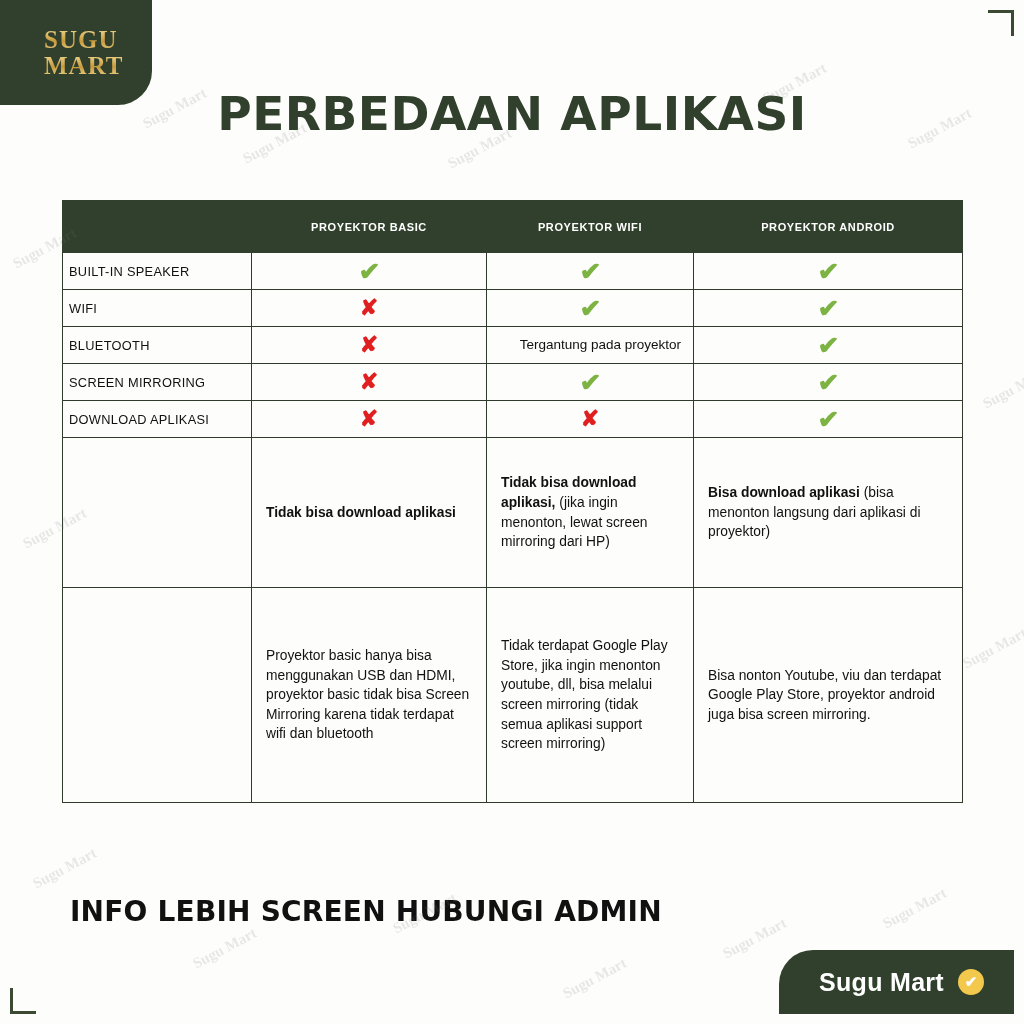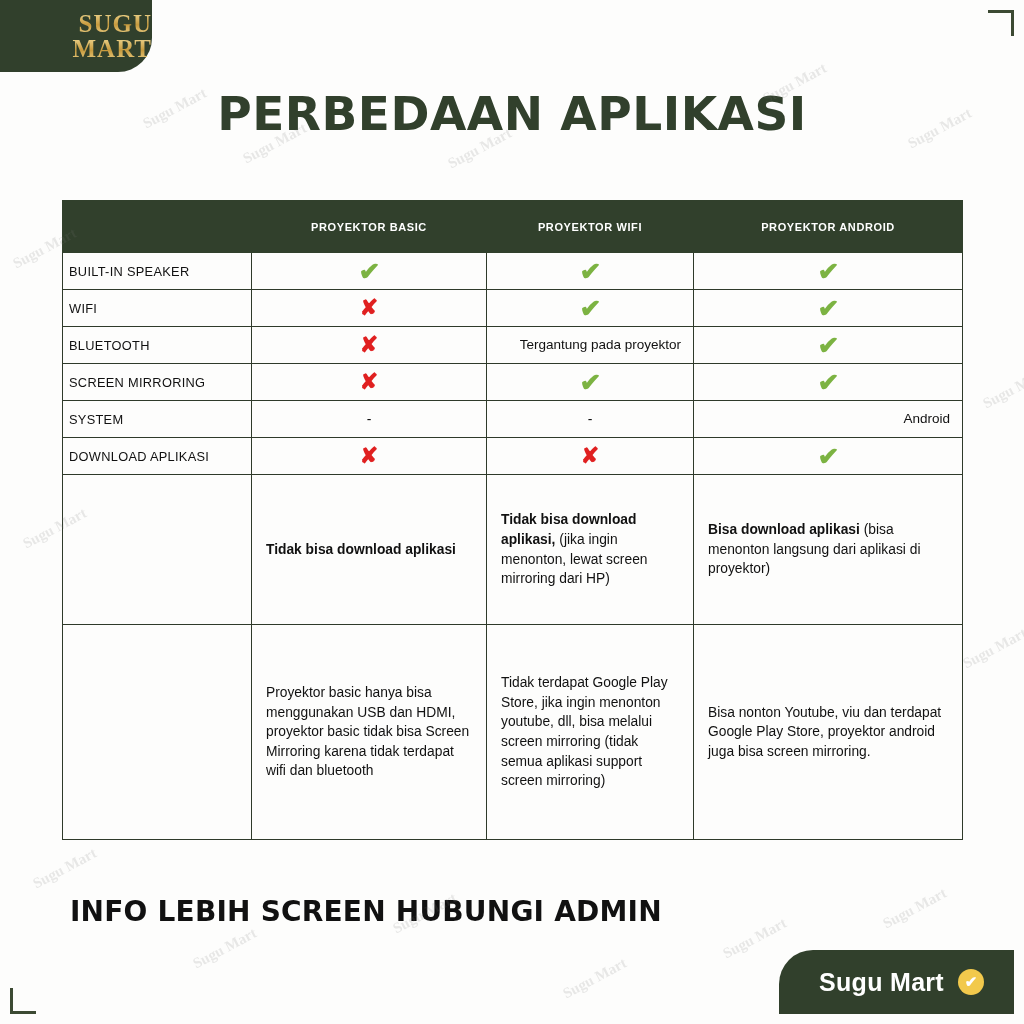--- a/index.html
+++ b/index.html
@@ -30,28 +30,27 @@
   .fc-tl { left: 10px;  top: 10px;  border-left-width: 3px;  border-top-width: 3px; }
   .fc-tr { right: 10px; top: 10px;  border-right-width: 3px; border-top-width: 3px; }
   .fc-bl { left: 10px;  bottom: 10px; border-left-width: 3px; border-bottom-width: 3px; }
   .fc-br { right: 10px; bottom: 10px; border-right-width: 3px; border-bottom-width: 3px; }
 
   
   .logo-badge {
     position: absolute;
     left: 0; top: 0;
     width: 152px;
-    height: 72px;
+    height: 105px;
     background: #31402c;
     border-bottom-right-radius: 34px;
     display: flex;
     flex-direction: column;
     justify-content: center;
-    padding-left: 23px;
-    align-items: flex-end;
+    padding-left: 44px;
   }
   .logo-text {
     font-family: "Liberation Serif", serif;
     font-weight: bold;
     font-size: 25px;
     letter-spacing: 1px;
     line-height: 1.02;
     background: linear-gradient(180deg,#f3dd9a 0%, #c79a3d 55%, #f0d68f 100%);
     -webkit-background-clip: text;
     background-clip: text;
@@ -259,26 +258,20 @@
           <td class="cell"><span class="tick">✔</span></td>
         </tr>
 
         <tr>
           <td class="rowlabel">SCREEN MIRRORING</td>
           <td class="cell"><span class="cross">✘</span></td>
           <td class="cell"><span class="tick">✔</span></td>
           <td class="cell"><span class="tick">✔</span></td>
         </tr>
 
-        <tr>
-          <td class="rowlabel">SYSTEM</td>
-          <td class="cell"><span class="dash">-</span></td>
-          <td class="cell"><span class="dash">-</span></td>
-          <td class="cell text">Android</td>
-        </tr>
 
         <tr>
           <td class="rowlabel">DOWNLOAD APLIKASI</td>
           <td class="cell"><span class="cross">✘</span></td>
           <td class="cell"><span class="cross">✘</span></td>
           <td class="cell"><span class="tick">✔</span></td>
         </tr>
 
         <tr class="notes1">
           <td></td>

